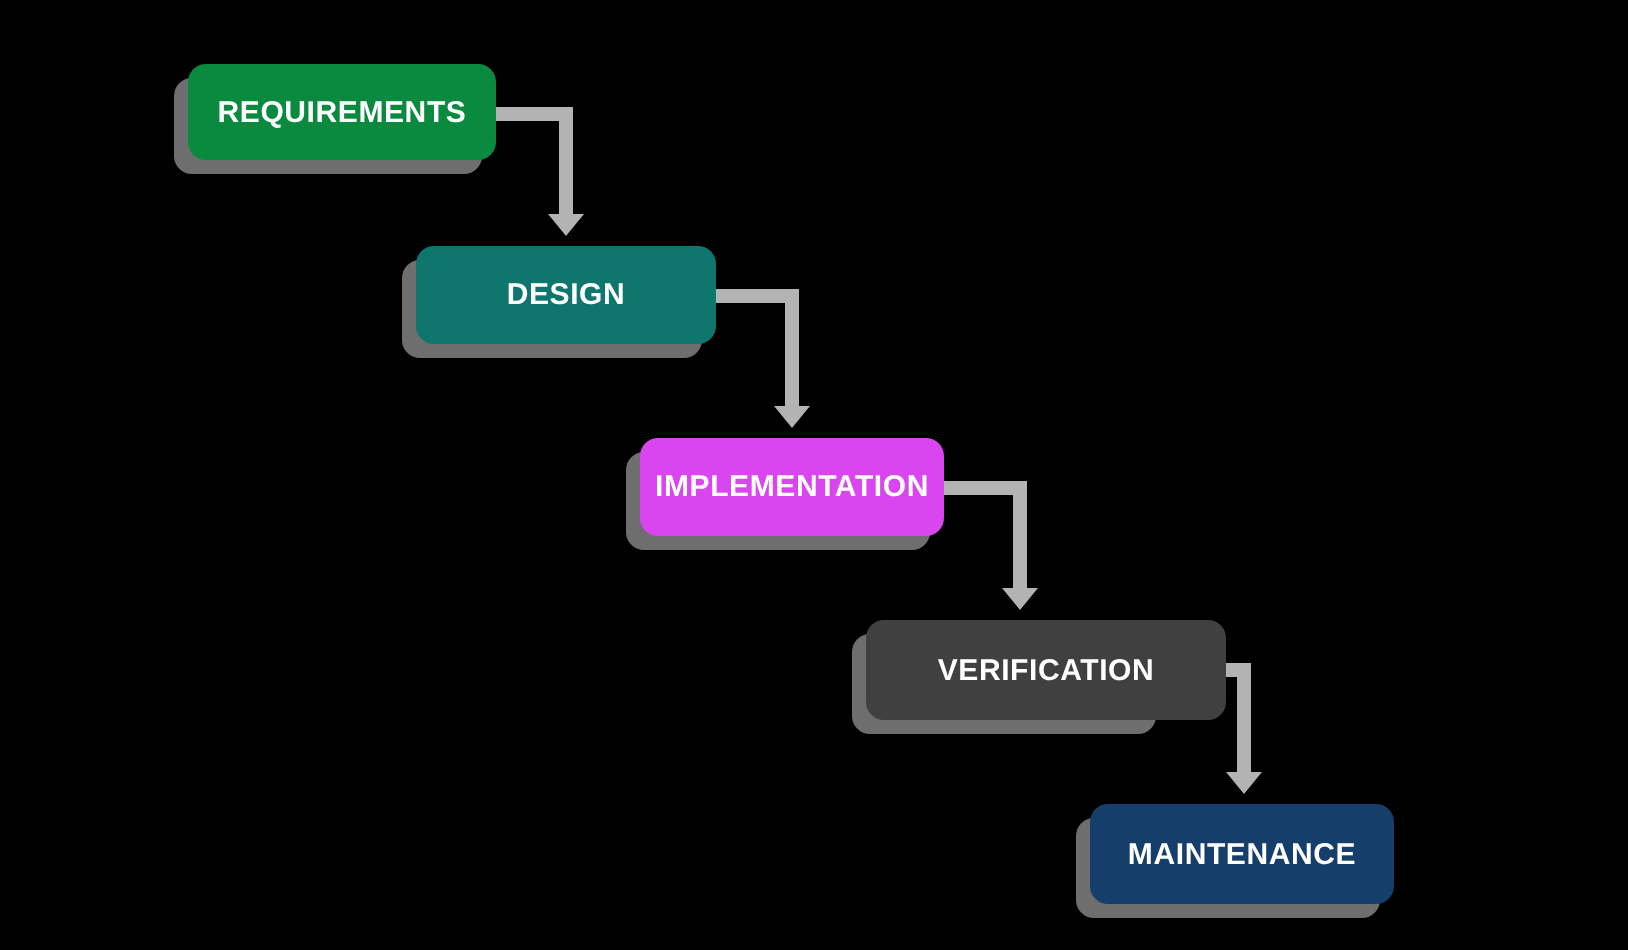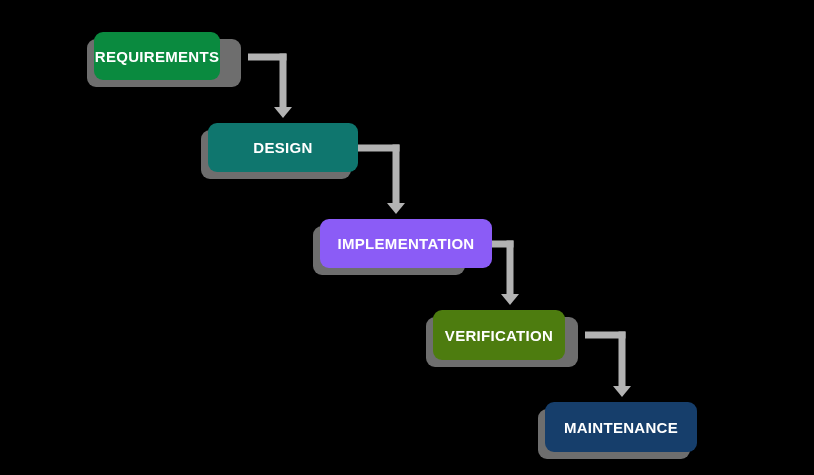--- a/index.html
+++ b/index.html
@@ -85,30 +85,30 @@
   </svg>
 
   <div id="shadows-group">
       <div class="stage-shadow" style="left: 87px; top: 39px; width: 154px; height: 48px; background: rgb(110, 110, 110);"></div>
       <div class="stage-shadow" style="left: 201px; top: 130px; width: 150px; height: 49px; background: rgb(110, 110, 110);"></div>
       <div class="stage-shadow" style="left: 313px; top: 226px; width: 152px; height: 49px; background: rgb(110, 110, 110);"></div>
       <div class="stage-shadow" style="left: 426px; top: 317px; width: 152px; height: 50px; background: rgb(110, 110, 110);"></div>
       <div class="stage-shadow" style="left: 538px; top: 409px; width: 152px; height: 50px; background: rgb(110, 110, 110);"></div>
     </div>
   <div id="stages-group">
-      <div class="stage" style="left: 94px; top: 32px; width: 126px; height: 48px; background: rgb(10, 138, 63);">
+      <div class="stage" style="left: 94px; top: 32px; width: 154px; height: 48px; background: rgb(10, 138, 63);">
         <span class="stage-label">REQUIREMENTS</span>
       </div>
       <div class="stage" style="left: 208px; top: 123px; width: 150px; height: 49px; background: #0f766e;">
         <span class="stage-label">DESIGN</span>
       </div>
-      <div class="stage" style="left: 320px; top: 219px; width: 172px; height: 49px; background: #8b5cf6;">
+      <div class="stage" style="left: 320px; top: 219px; width: 152px; height: 49px; background: #d946ef;">
         <span class="stage-label">IMPLEMENTATION</span>
       </div>
-      <div class="stage" style="left: 433px; top: 310px; width: 132px; height: 50px; background: #4d7c0f;">
+      <div class="stage" style="left: 433px; top: 310px; width: 180px; height: 50px; background: #404040;">
         <span class="stage-label">VERIFICATION</span>
       </div>
       <div class="stage" style="left: 545px; top: 402px; width: 152px; height: 50px; background: rgb(22, 62, 107);">
         <span class="stage-label">MAINTENANCE</span>
       </div>
     </div>
 
 </div>
 
 </body></html>

